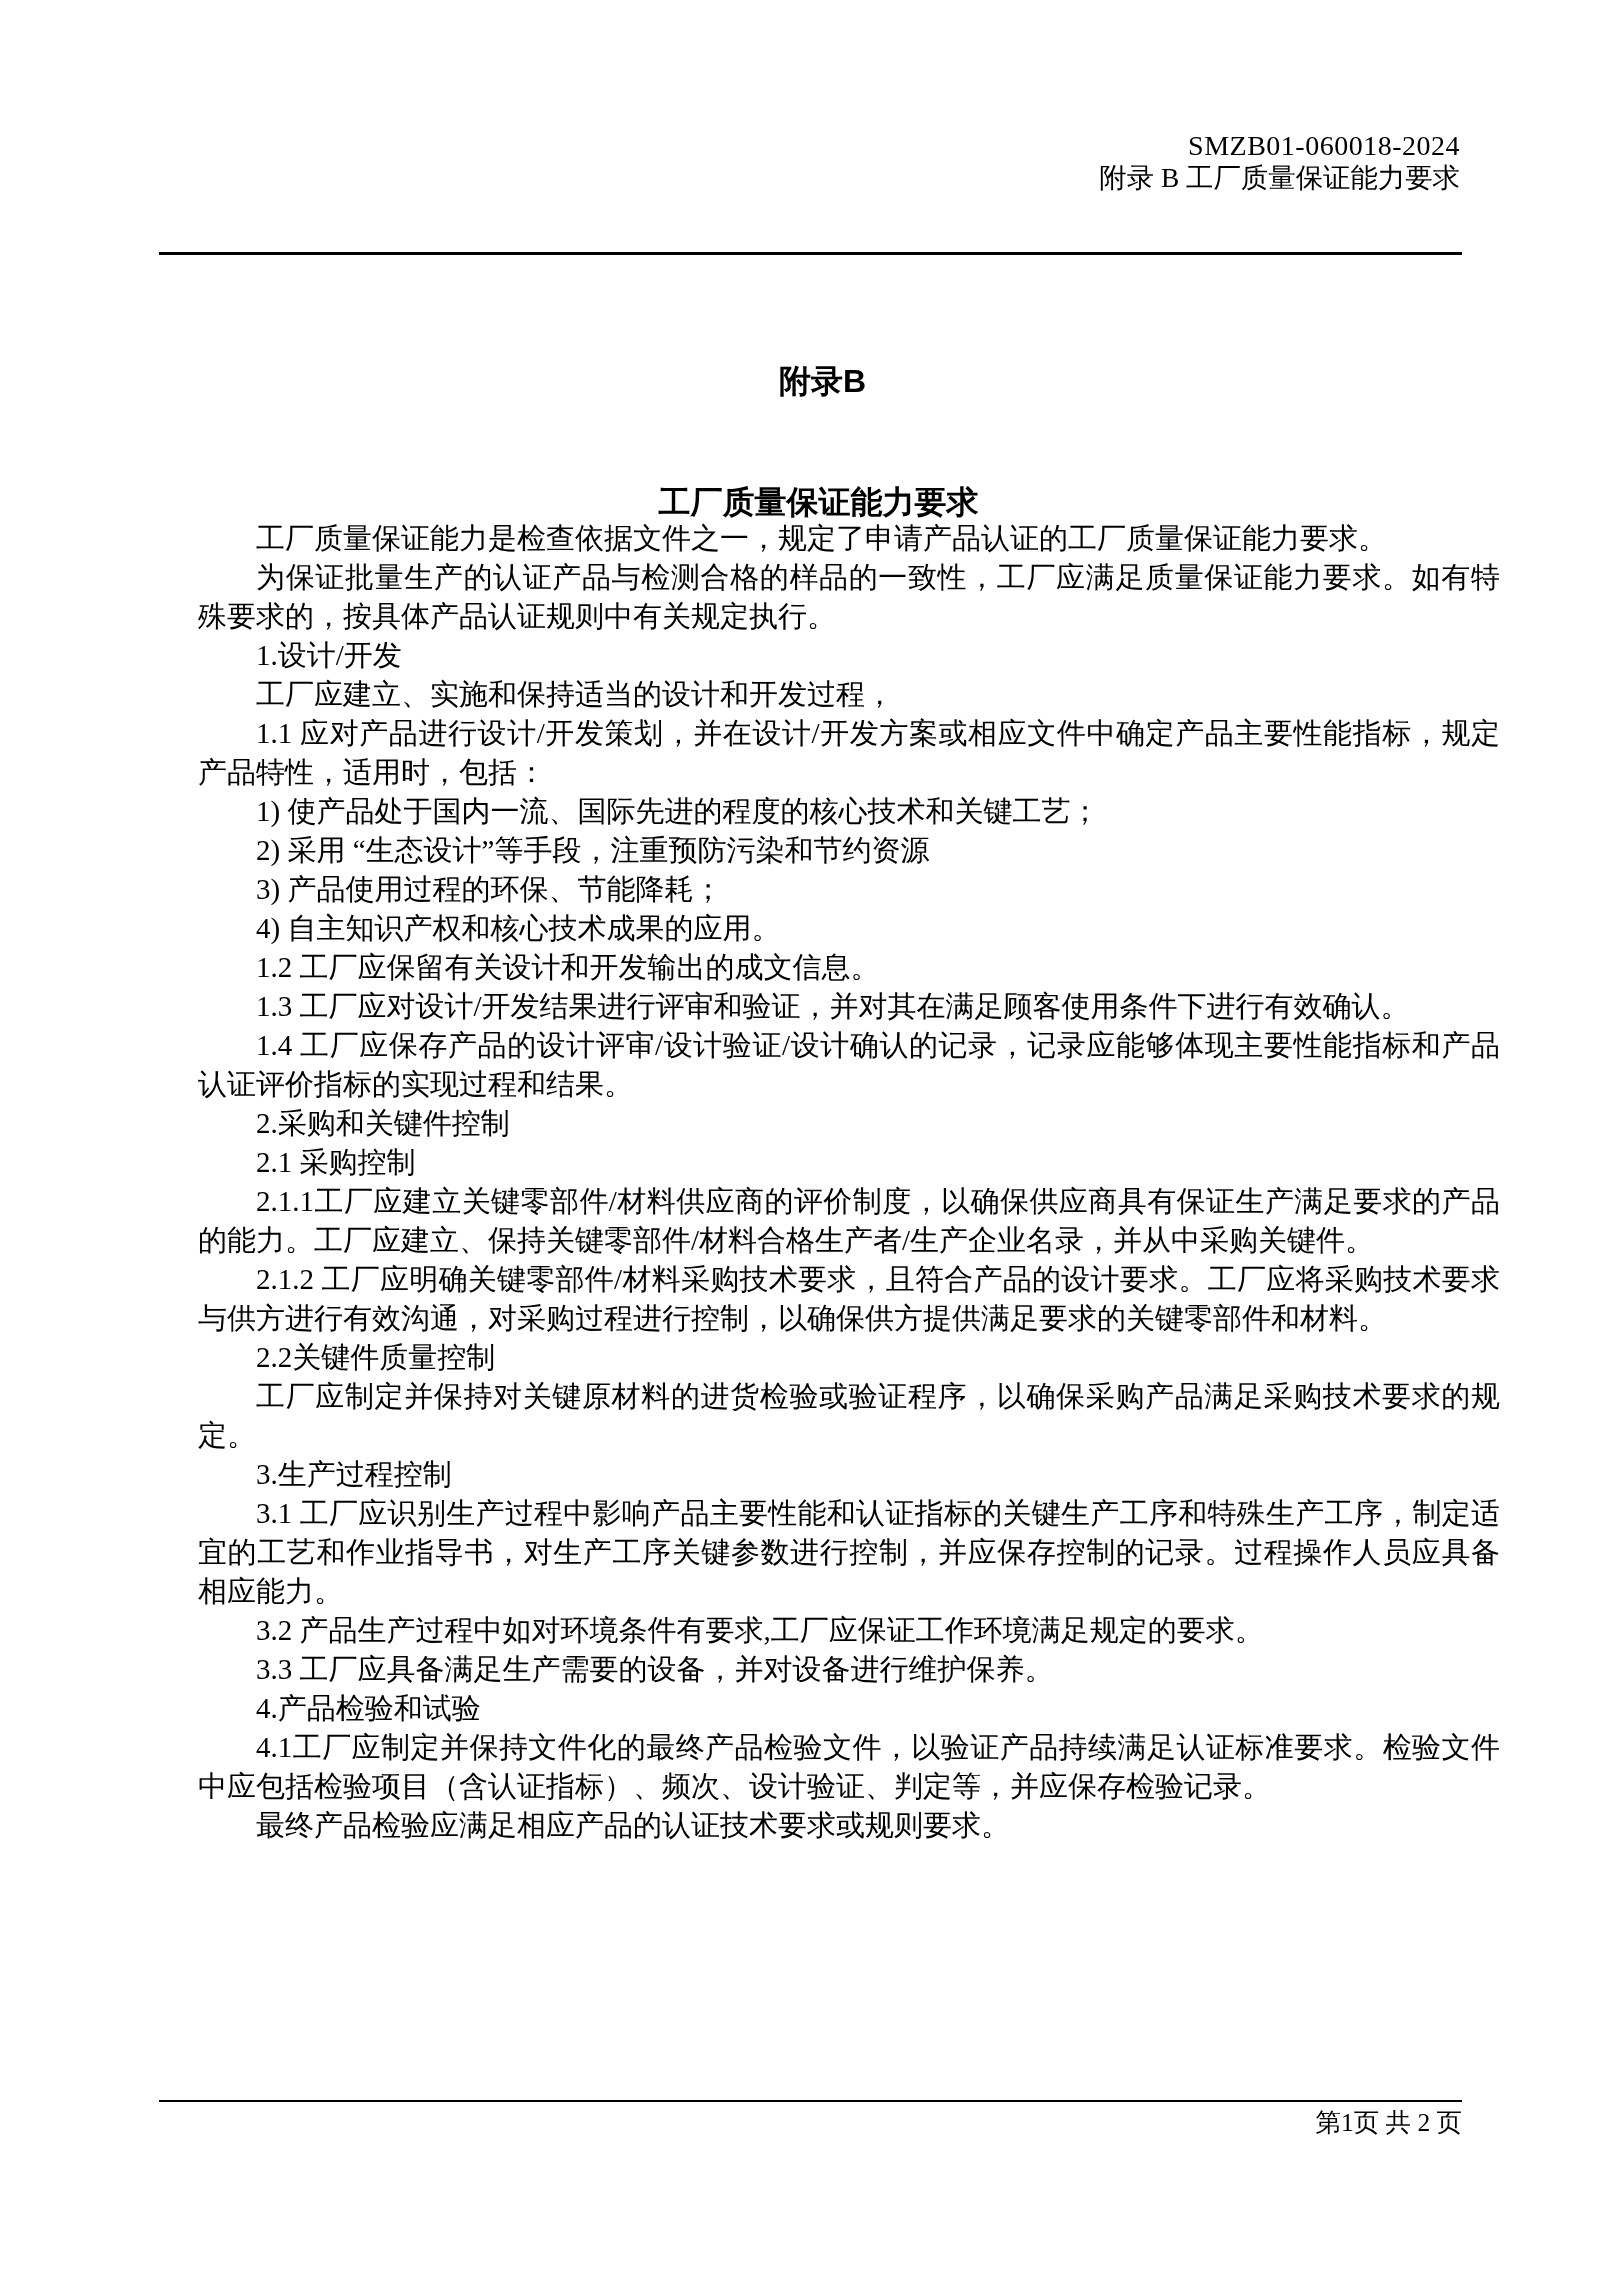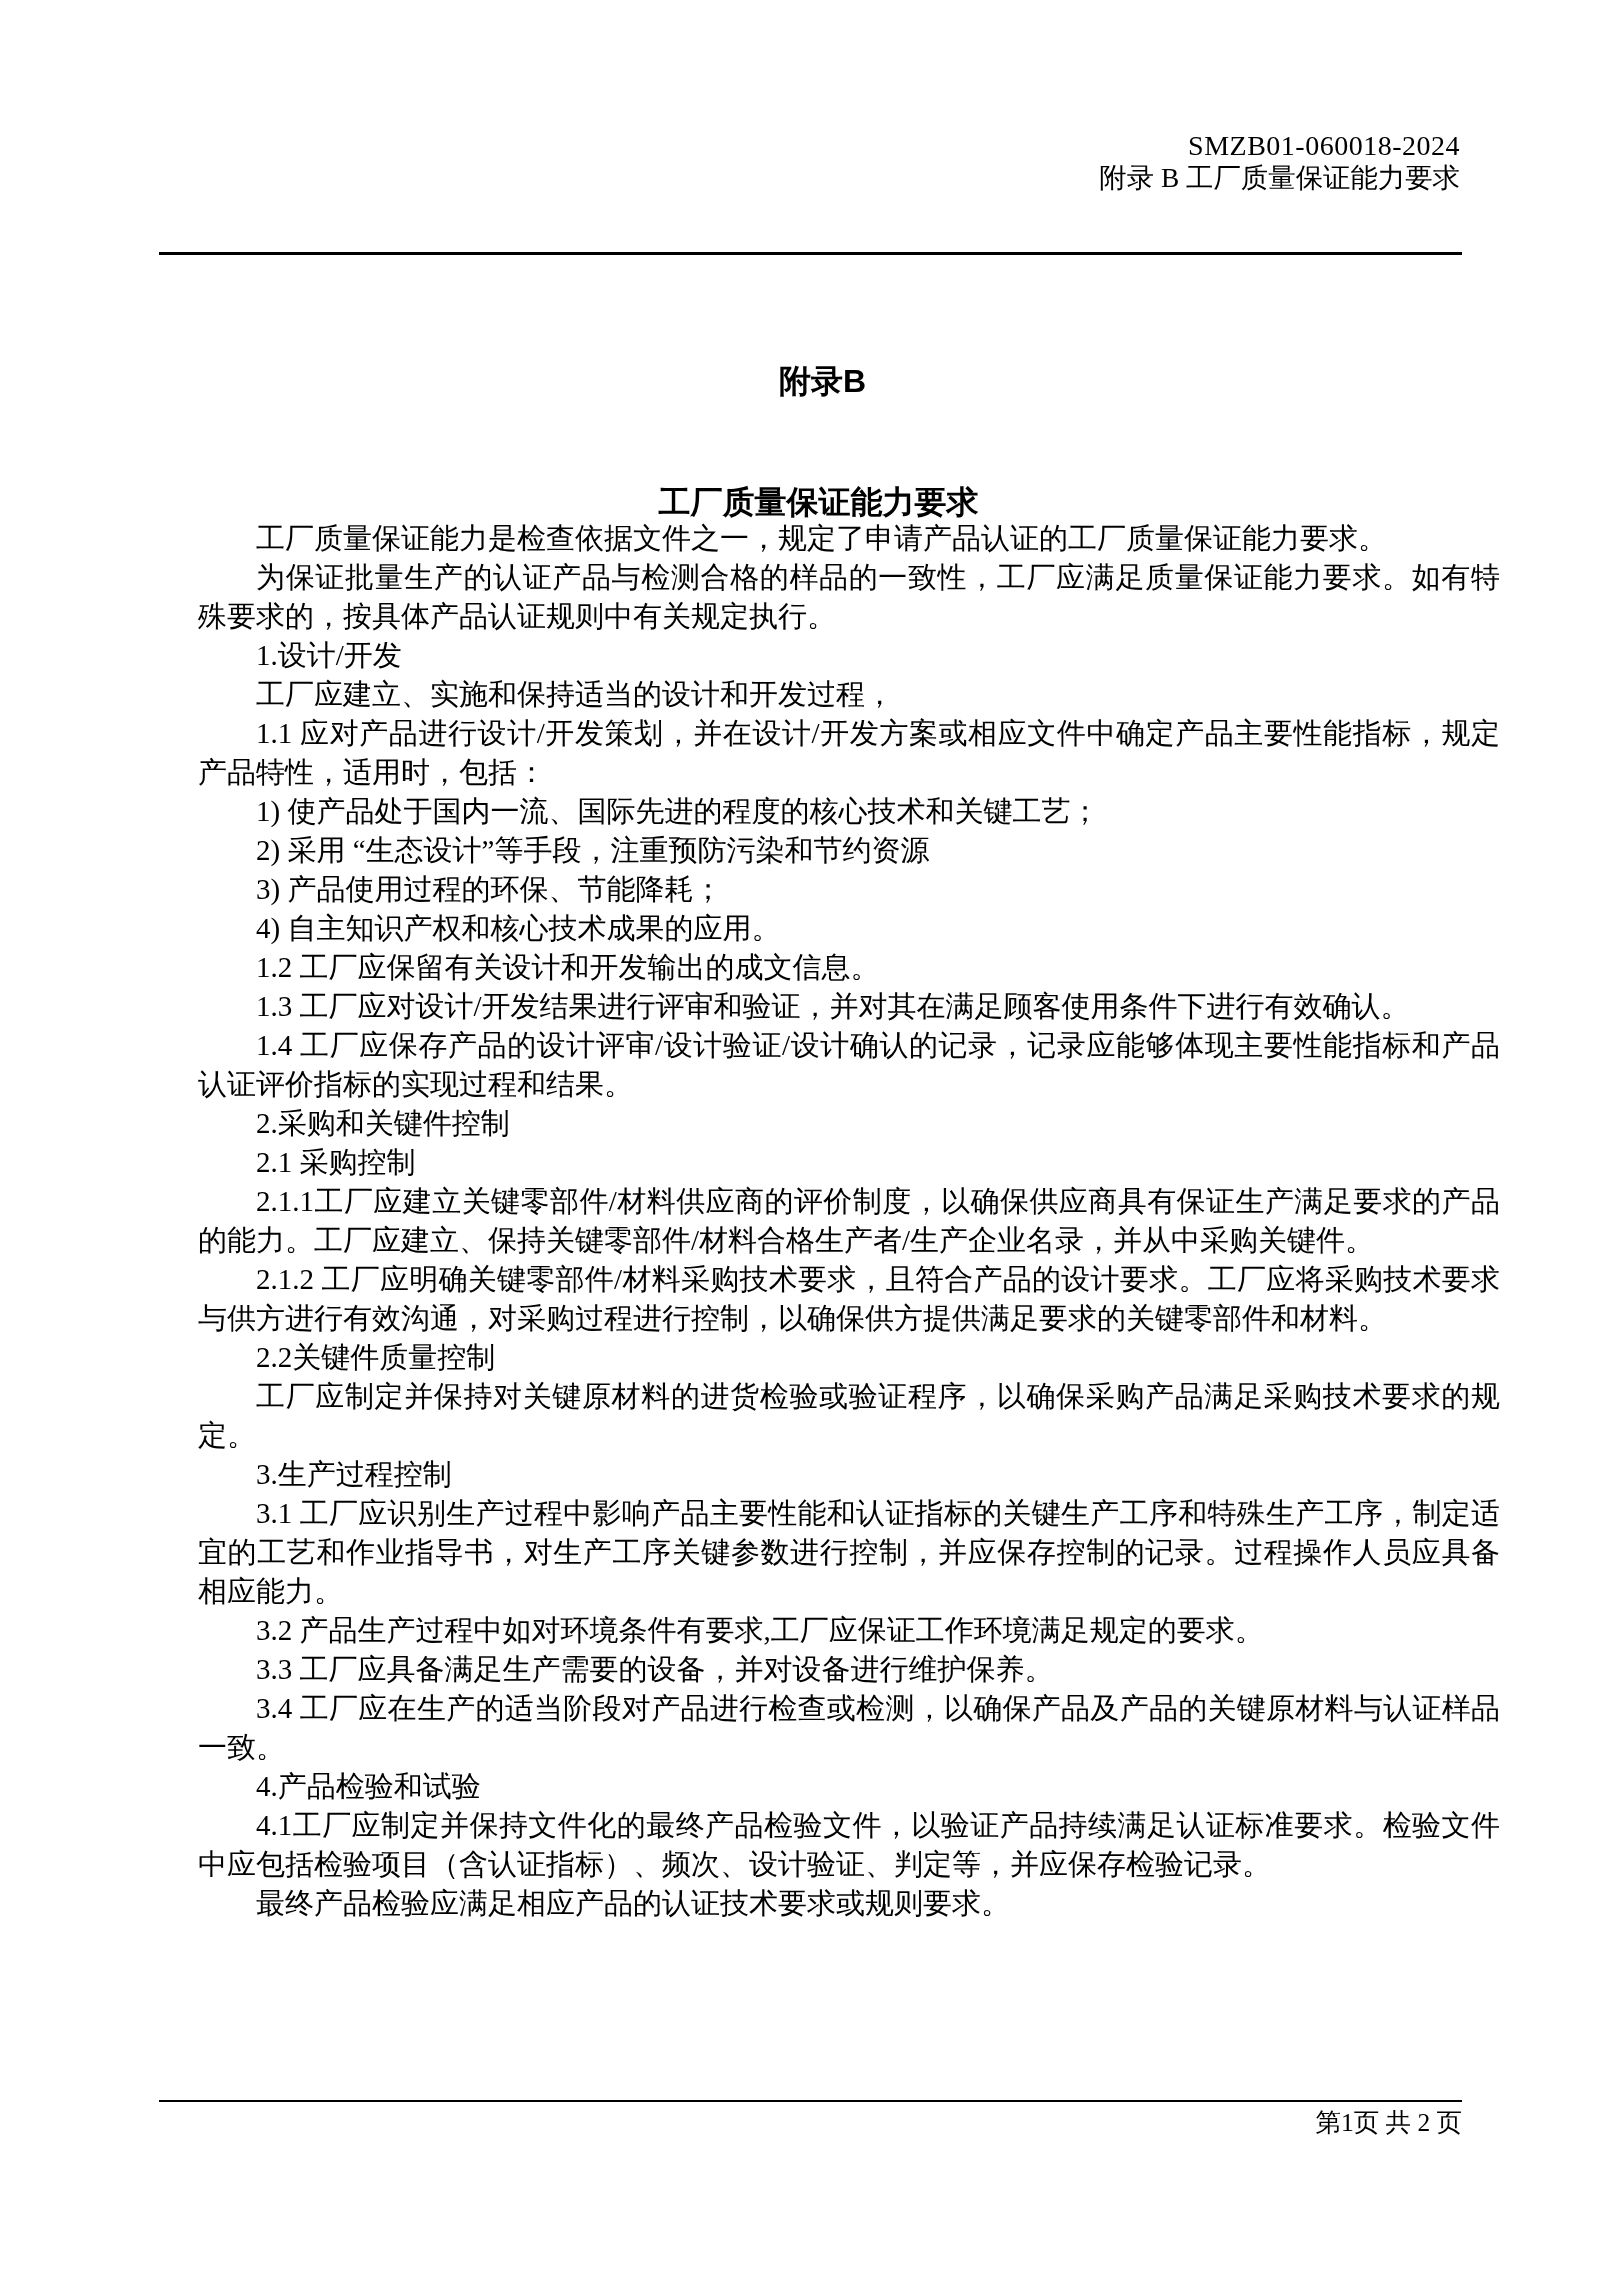--- a/index.html
+++ b/index.html
@@ -119,21 +119,20 @@
       <p class="para">2.采购和关键件控制</p>
       <p class="para">2.1 采购控制</p>
       <p class="para">2.1.1工厂应建立关键零部件/材料供应商的评价制度，以确保供应商具有保证生产满足要求的产品的能力。工厂应建立、保持关键零部件/材料合格生产者/生产企业名录，并从中采购关键件。</p>
       <p class="para">2.1.2 工厂应明确关键零部件/材料采购技术要求，且符合产品的设计要求。工厂应将采购技术要求与供方进行有效沟通，对采购过程进行控制，以确保供方提供满足要求的关键零部件和材料。</p>
       <p class="para">2.2关键件质量控制</p>
       <p class="para">工厂应制定并保持对关键原材料的进货检验或验证程序，以确保采购产品满足采购技术要求的规定。</p>
       <p class="para">3.生产过程控制</p>
       <p class="para">3.1 工厂应识别生产过程中影响产品主要性能和认证指标的关键生产工序和特殊生产工序，制定适宜的工艺和作业指导书，对生产工序关键参数进行控制，并应保存控制的记录。过程操作人员应具备相应能力。</p>
       <p class="para">3.2 产品生产过程中如对环境条件有要求,工厂应保证工作环境满足规定的要求。</p>
       <p class="para">3.3 工厂应具备满足生产需要的设备，并对设备进行维护保养。</p>
-      <p class="para">3.4 工厂应在生产的适当阶段对产品进行检查或检测，以确保产品及产品的关键原材料与认证样品一致。</p>
       <p class="para">4.产品检验和试验</p>
       <p class="para">4.1工厂应制定并保持文件化的最终产品检验文件，以验证产品持续满足认证标准要求。检验文件中应包括检验项目（含认证指标）、频次、设计验证、判定等，并应保存检验记录。</p>
       <p class="para">最终产品检验应满足相应产品的认证技术要求或规则要求。</p>
     </div>
 
   <div class="footer">
     <span>第1页 共 2 页</span>
   </div>
 
 </div>

